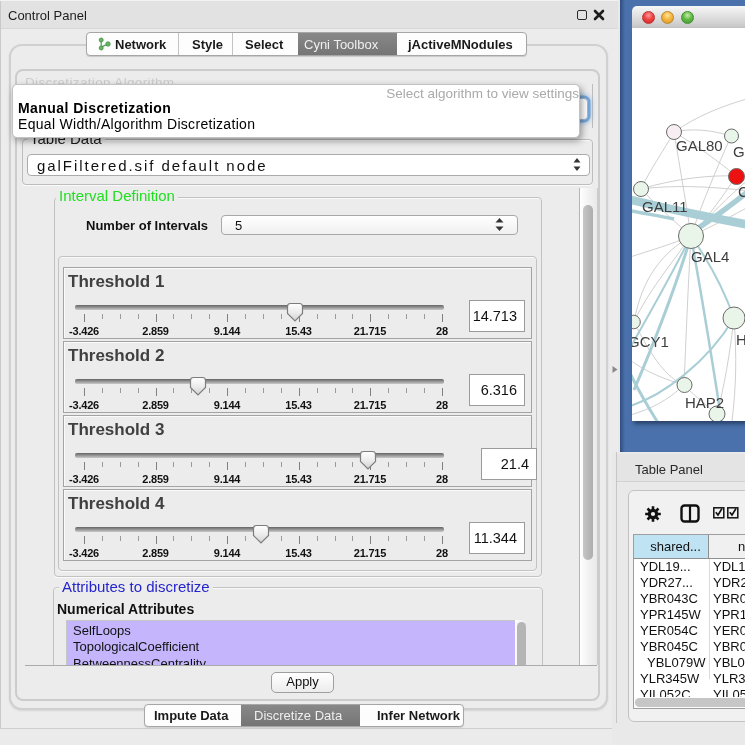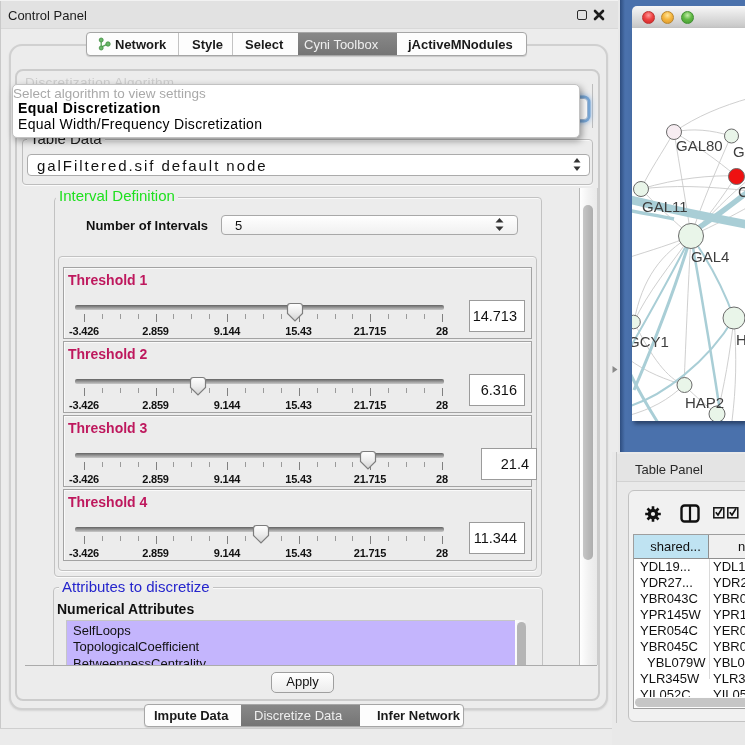--- a/index.html
+++ b/index.html
@@ -3,21 +3,21 @@
 <meta charset="utf-8">
 <style>
   html,body{margin:0;padding:0;}
   body{width:745px;height:745px;position:relative;overflow:hidden;
        font-family:"Liberation Sans", sans-serif;background:#e9e9e9;}
   .abs{position:absolute;}
   .grp{position:absolute;border:1px solid #bdbdbd;border-radius:4px;
        box-shadow:inset 0 1px 0 rgba(255,255,255,.7), 0 1px 0 rgba(255,255,255,.8);}
   .gtitle{position:absolute;background:#ececec;padding:0 3px;font-size:12px;line-height:12px;}
   .tpan{width:467px;height:70px;border:1px solid #a3a3a3;background:#ececec;box-shadow:inset 0 1px 0 #fafafa,inset 1px 0 0 #fafafa;}
-  .tlab{font-size:14px;font-weight:bold;color:#be185d;}
+  .tlab{font-size:17px;font-weight:bold;color:#404040;}
   .trk{width:369px;height:4.5px;background:linear-gradient(#636363,#c9c9c9);border-radius:2px;}
   .tickrow{width:360px;height:26px;}
   .tickrow i{position:absolute;top:0;width:1px;height:8px;background:#808080;}
   .tickrow u{position:absolute;top:11px;width:60px;text-align:center;font-size:11px;font-weight:bold;color:#111;text-decoration:none;letter-spacing:-0.2px;}
   .tickrow::before{content:"";position:absolute;left:0;top:0;width:359px;height:5px;
      background-image:repeating-linear-gradient(to right,#9a9a9a 0 1px,transparent 1px 17.9px);}
   .vbox{width:47px;height:30px;background:#fff;border:1px solid #9b9b9b;font-size:14.5px;color:#111;text-align:right;padding-right:7px;line-height:30px;}
 </style>
 </head>
 <body>
@@ -217,23 +217,23 @@
   <div class="abs" style="left:96px;top:0;width:119px;height:21px;background:linear-gradient(#888888,#757575);"></div>
   <div class="abs" style="left:109px;top:3px;color:#efefef;font-weight:normal;">Discretize Data</div>
   <div class="abs" style="left:232px;top:3px;">Infer Network</div>
 </div>
 
 <svg class="abs" style="left:611px;top:365px;" width="8" height="9" viewBox="0 0 8 9">
   <path d="M1.5 1 L6.5 4.5 L1.5 8 Z" fill="#8a8a8a"></path>
 </svg>
 
 <div class="abs" id="popup" style="left:12px;top:84px;width:566px;height:52px;background:#fff;border:1px solid #c2c2c2;border-radius:2px;box-shadow:2px 3px 7px rgba(0,0,0,0.38);z-index:30;border-radius:5px;">
-  <div style="height:16px;line-height:17px;font-size:13.5px;color:#a9a9a9;text-align:left;">Select algorithm to view settings</div>
-  <div style="height:15px;line-height:15px;font-size:14px;letter-spacing:0.45px;color:#000;font-weight:bold;padding-left:5px;">Equal Discretization</div>
-  <div style="height:15px;line-height:16px;font-size:14px;letter-spacing:0.3px;color:#000;padding-left:5px;">Equal Width/Frequency Discretization</div>
+  <div style="height:16px;line-height:17px;font-size:13.5px;color:#a9a9a9;text-align:right;">Select algorithm to view settings</div>
+  <div style="height:15px;line-height:15px;font-size:14px;letter-spacing:0.45px;color:#000;font-weight:bold;padding-left:5px;">Manual Discretization</div>
+  <div style="height:15px;line-height:16px;font-size:14px;letter-spacing:0.3px;color:#000;padding-left:5px;">Equal Width/Algorithm Discretization</div>
 </div>
 
 <div class="abs" id="netwin" style="left:620px;top:0;width:143px;height:452px;background:linear-gradient(to right,#2e4d7f,#4a71ac 5px);">
   <div class="abs" style="left:12px;top:6px;width:113px;height:22px;background:linear-gradient(#f7f7f7,#c6c6c6);border-bottom:1px solid #8f8f8f;border-top-left-radius:5px;"></div>
 
   <div class="abs" style="left:21.5px;top:11px;width:11px;height:11px;border-radius:50%;background:radial-gradient(circle at 50% 30%,#ff9a9a,#ee4444 45%,#cc2222);border:0.5px solid #b33;"></div>
   <div class="abs" style="left:41px;top:11px;width:11px;height:11px;border-radius:50%;background:radial-gradient(circle at 50% 30%,#ffe49a,#f5b63e 45%,#d8932a);border:0.5px solid #b8862d;"></div>
   <div class="abs" style="left:61px;top:11px;width:11px;height:11px;border-radius:50%;background:radial-gradient(circle at 50% 30%,#c4eda8,#62ba46 45%,#42982e);border:0.5px solid #3f8f31;"></div>
 
   <div class="abs" id="canvas" style="left:12px;top:28px;width:113px;height:393px;background:#fff;overflow:hidden;box-shadow:2px 3px 4px rgba(10,20,40,0.5);">

